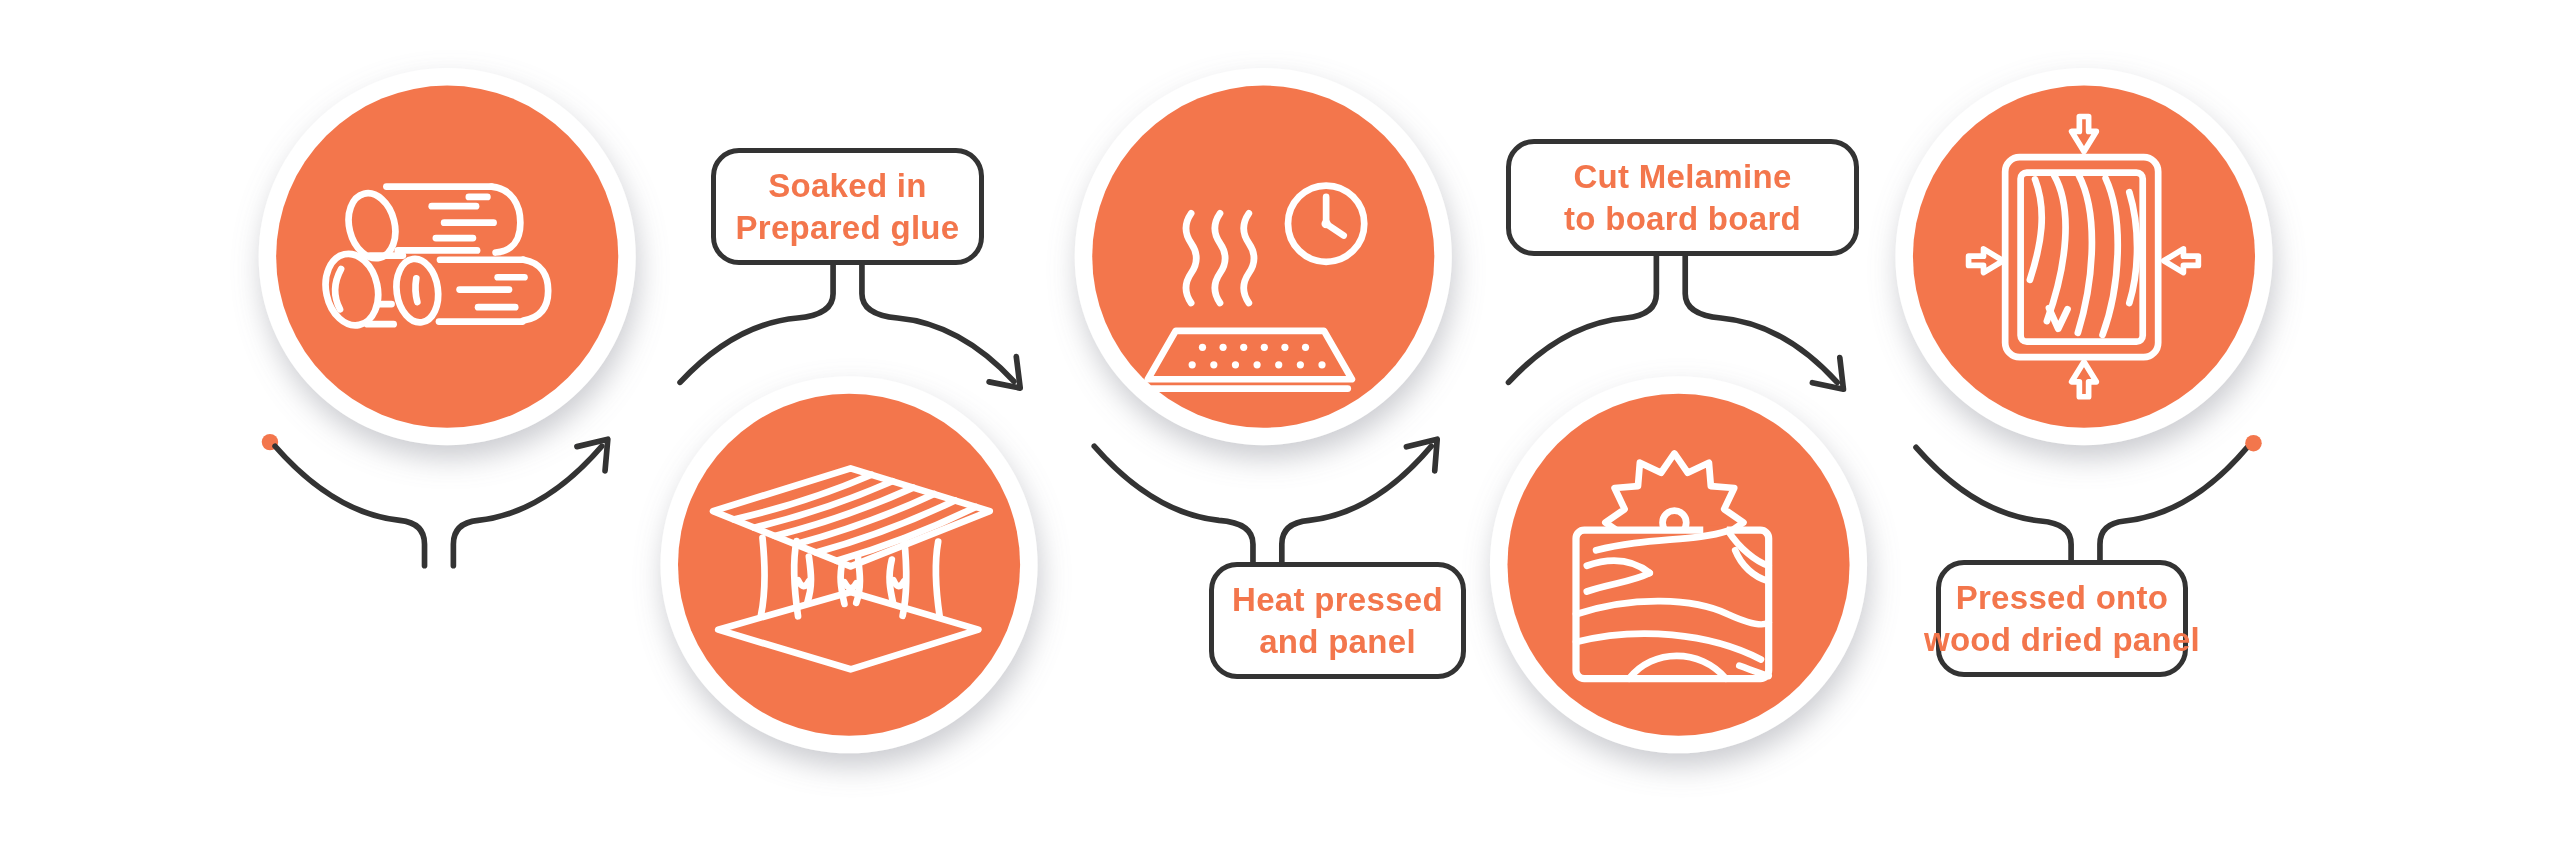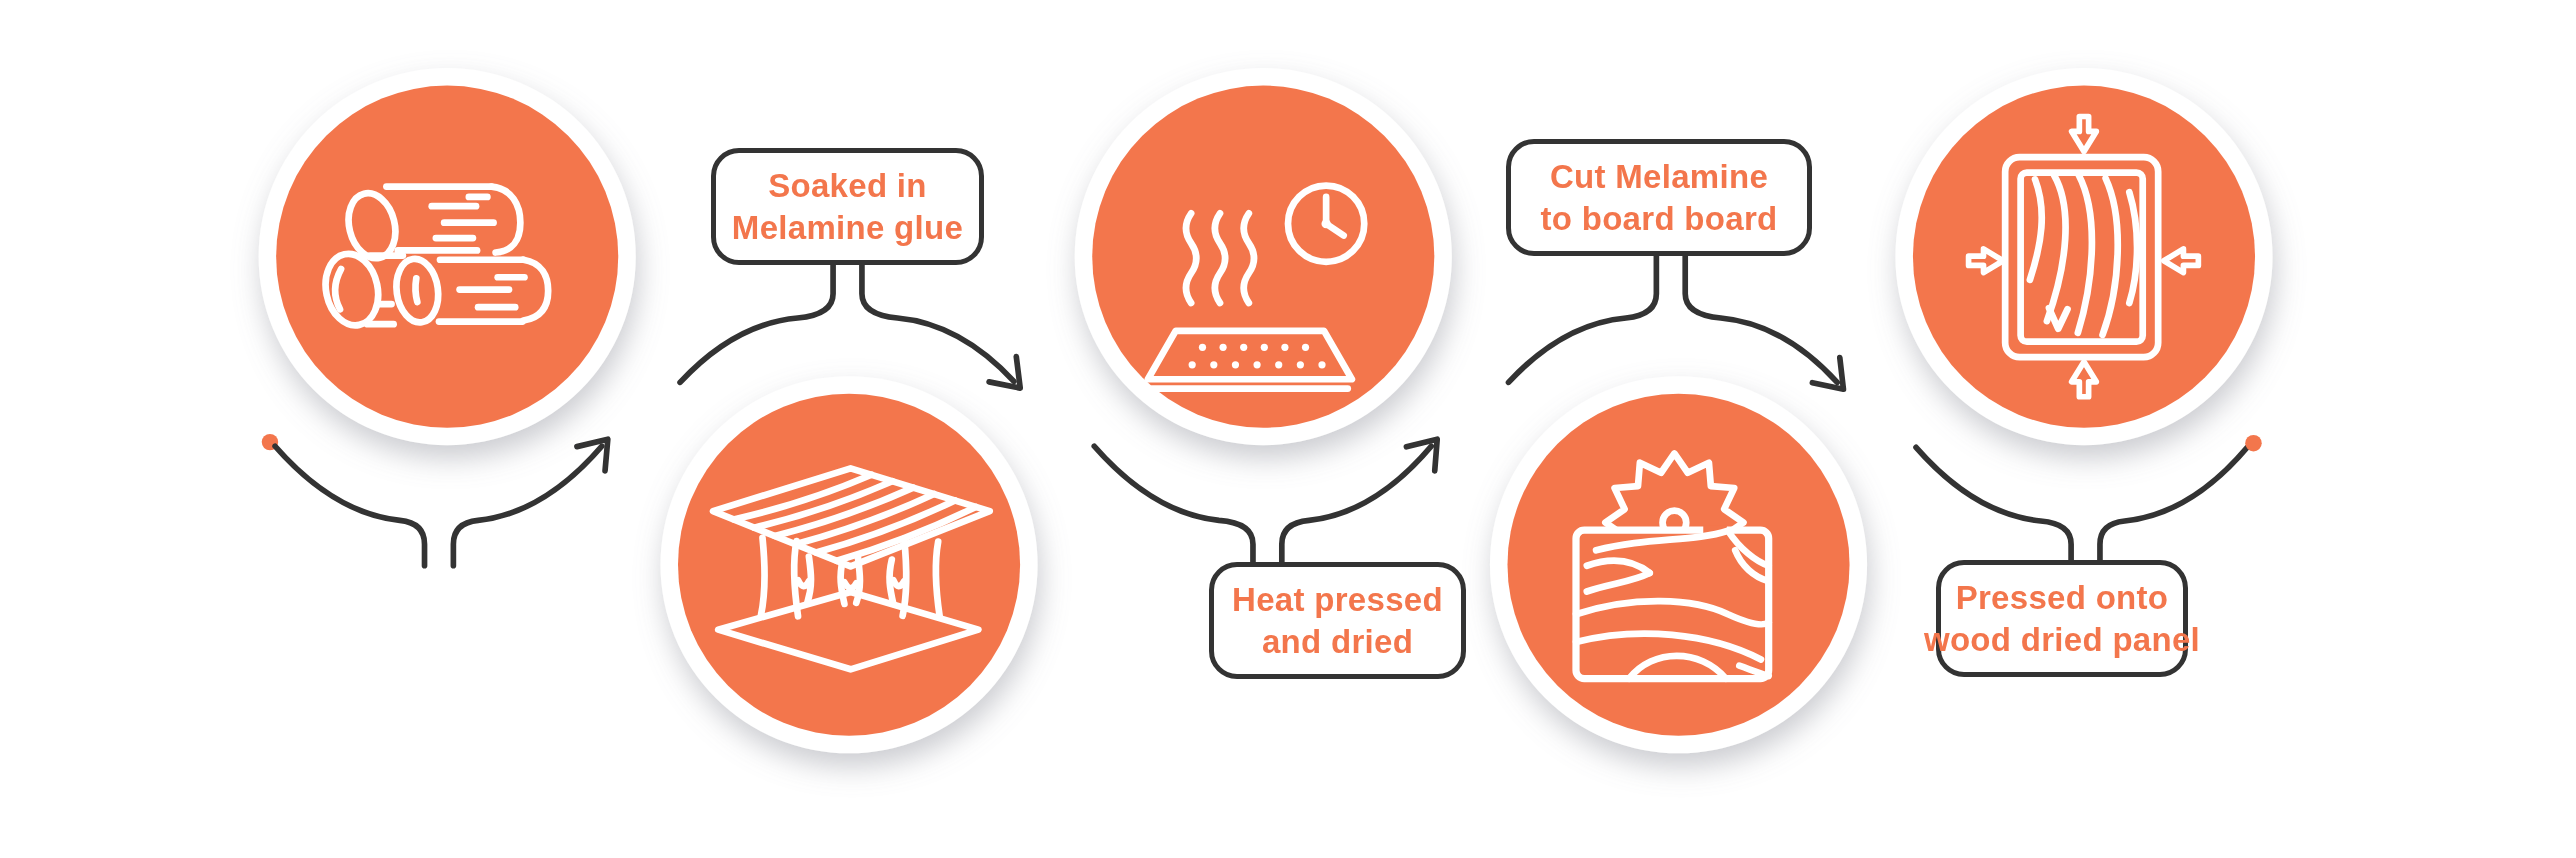--- a/index.html
+++ b/index.html
@@ -208,29 +208,29 @@
         <path style="stroke-width:11" d="M -9 272 L 9 272 L 9 243 L 24 243 L 0 204 L -24 243 L -9 243 Z"></path>
         <path style="stroke-width:11" d="M -224 -1 L -195 -1 L -195 -15 L -157 8 L -195 31 L -195 17 L -224 17 Z"></path>
         <path style="stroke-width:11" d="M 222 -1 L 193 -1 L 193 -15 L 155 8 L 193 31 L 193 17 L 222 17 Z"></path>
       </g>
     </g>
   </svg>
 
 
   <div class="label" style="left:711px;top:148px;width:273px;height:117px">
     <span>Soaked in</span>
-    <span>Melamine glue</span>
+    <span>Prepared glue</span>
   </div>
 
   <div class="label" style="left:1209px;top:562px;width:257px;height:117px">
     <span>Heat pressed</span>
-    <span>and dried</span>
-  </div>
-
-  <div class="label" style="left:1506px;top:139px;width:306px;height:117px">
+    <span>and panel</span>
+  </div>
+
+  <div class="label" style="left:1506px;top:139px;width:353px;height:117px">
     <span>Cut Melamine</span>
     <span>to board board</span>
   </div>
 
   <div class="label" style="left:1936px;top:560px;width:252px;height:117px">
     <span>Pressed onto</span>
     <span>wood dried panel</span>
   </div>
 
 </div>

